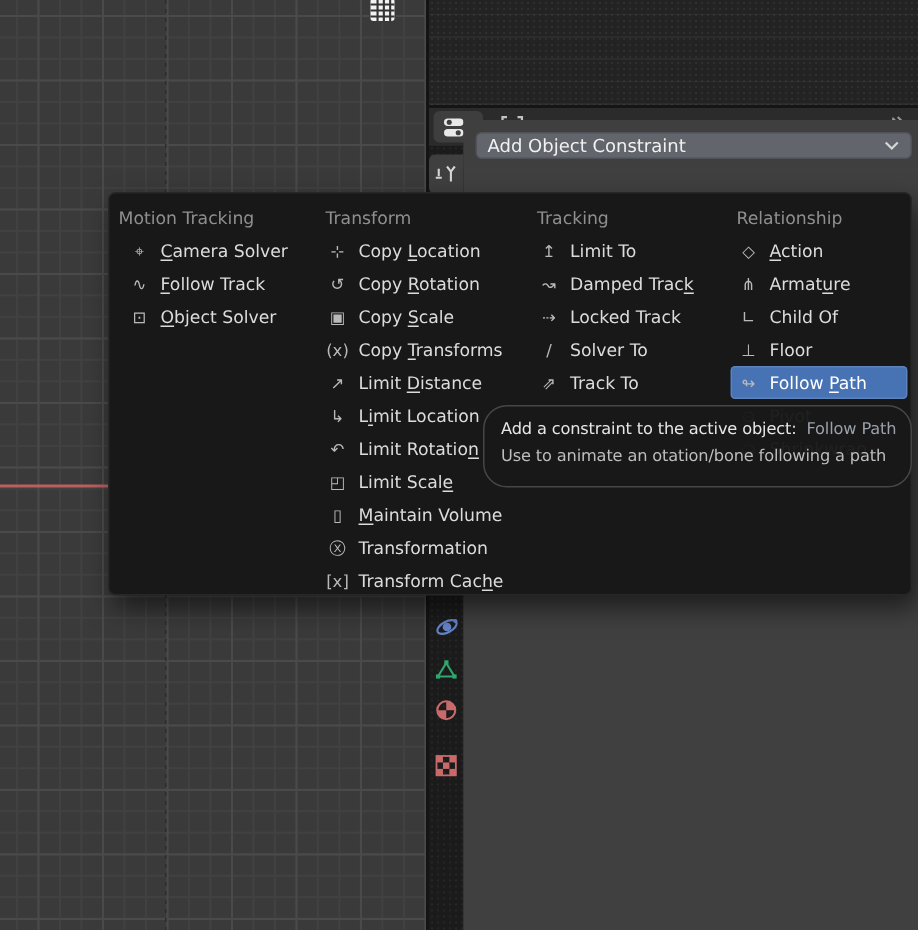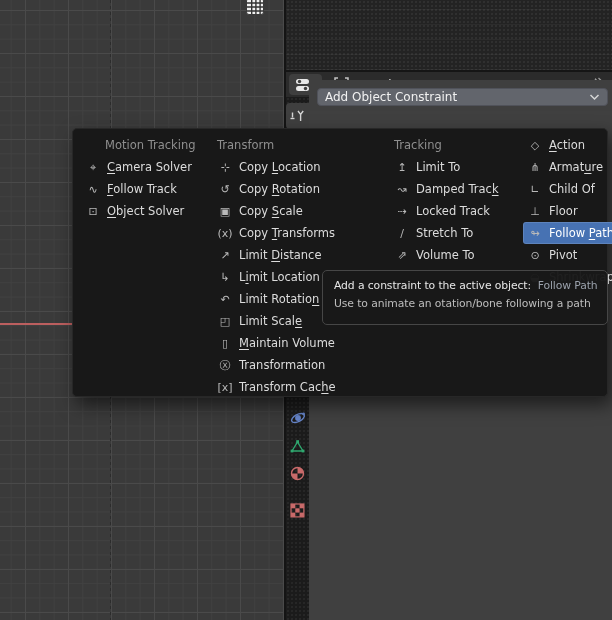--- a/index.html
+++ b/index.html
@@ -63,36 +63,36 @@
   
   .menu{
     position:absolute;left:72px;top:128px;width:536px;height:269px;z-index:10;
     background:#181818;border:1px solid #272727;border-radius:5px;
     box-shadow:4px 8px 18px rgba(0,0,0,0.55);
     display:flex;padding-top:5px;
   }
   .menu-col{flex:none;}
   .menu-col.c0{width:138px;}
   .menu-col.c1{width:141px;}
-  .menu-col.c2{width:133px;margin-left:36px;}
+  .menu-col.c2{width:133px;}
   .menu-col.c3{width:122px;}
   .col-title{height:22px;line-height:22px;color:#8f8f8f;font-size:11.5px;white-space:nowrap;}
-  .c0 .col-title{padding-left:32px;}
+  .c0 .col-title{padding-left:6px;}
   .c1 .col-title,.c2 .col-title,.c3 .col-title{padding-left:6px;}
   .menu-item{height:22px;display:flex;align-items:center;border-radius:3px;margin:0 2px;padding:0 2px;white-space:nowrap;}
   .c0 .menu-item{margin-left:8px;}
   .menu-item.hl{background:var(--sel-blue,#4772b3);box-shadow:inset 0 0 0 1px rgba(255,255,255,0.12);}
   .mi-icon{width:20px;flex:none;color:#b9b9b9;font-size:11px;text-align:center;}
   .mi-label{color:#dcdcdc;font-size:11.5px;margin-left:4px;}
   .menu-item.hl .mi-label{color:#ffffff;}
   .u{text-decoration:underline;text-underline-offset:2px;}
   
   .tooltip{
     position:absolute;left:322px;top:270px;width:286px;height:55px;z-index:20;
-    background:rgba(24,24,24,0.96);border:1px solid #464646;border-radius:5px;
+    background:rgba(24,24,24,0.96);border:1px solid #464646;border-radius:16px;
     padding:8px 11px;font-size:10.8px;letter-spacing:-0.1px;white-space:nowrap;overflow:hidden;
   }
   .tt-line1{color:#e6e6e6;}
   .tt-value{color:#9aa1ab;}
   .tt-line2{color:#bdbdbd;margin-top:5px;}
   svg{display:block;}
 </style>
 </head>
 <body>
 
@@ -276,28 +276,29 @@
         <div class="menu-item">
           <span class="mi-icon">↝</span>
           <span class="mi-label">Damped Trac<span class="u">k</span></span>
         </div>
         <div class="menu-item">
           <span class="mi-icon">⇢</span>
           <span class="mi-label">Locked Track</span>
         </div>
         <div class="menu-item">
           <span class="mi-icon">∕</span>
-          <span class="mi-label">Stretch To</span>
+          <span class="mi-label">Solver To</span>
         </div>
         <div class="menu-item">
           <span class="mi-icon">⇗</span>
-          <span class="mi-label">Volume To</span>
+          <span class="mi-label">Track To</span>
         </div>
       </div>
       <div class="menu-col c3">
+        <div class="col-title">Relationship</div>
         <div class="menu-item">
           <span class="mi-icon">◇</span>
           <span class="mi-label"><span class="u">A</span>ction</span>
         </div>
         <div class="menu-item">
           <span class="mi-icon">⋔</span>
           <span class="mi-label">Armat<span class="u">u</span>re</span>
         </div>
         <div class="menu-item">
           <span class="mi-icon">∟</span>

